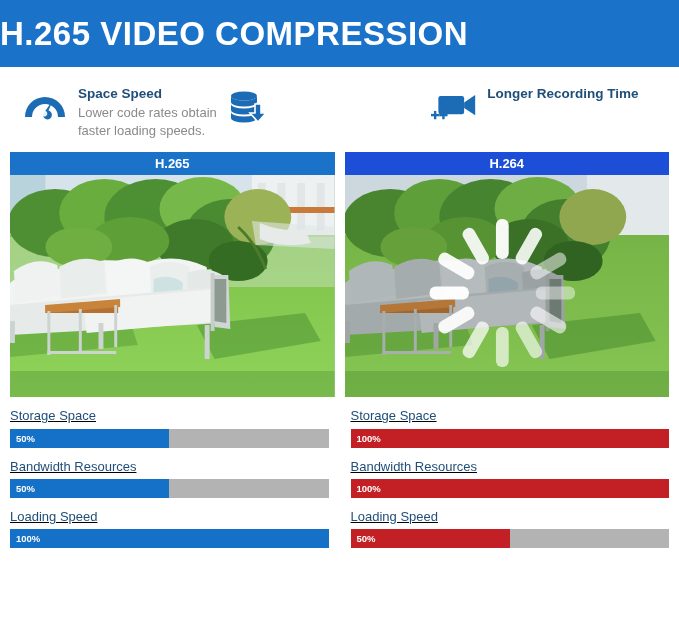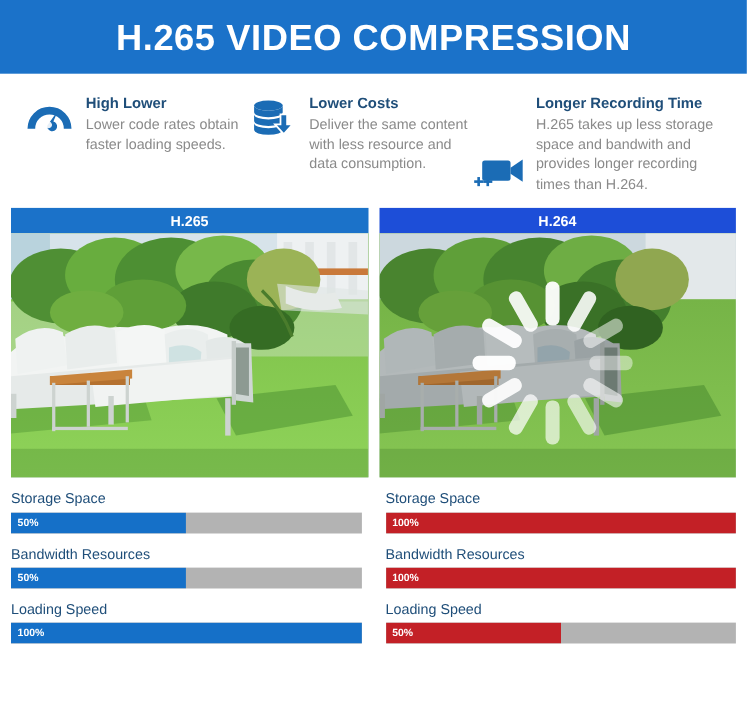--- a/index.html
+++ b/index.html
@@ -14,21 +14,21 @@
     font-family: "Liberation Sans", sans-serif;
     -webkit-font-smoothing: antialiased;
   }
 
   
   .banner {
     height: 67px;
     background: #1B72C9;
     display: flex;
     align-items: center;
-    justify-content: center;
+    justify-content: flex-start;
   }
   .banner-title {
     color: #ffffff;
     font-size: 33px;
     font-weight: bold;
     letter-spacing: 0.5px;
     line-height: 1;
     font-family: "Liberation Sans", sans-serif;
   }
 
@@ -37,21 +37,21 @@
     display: flex;
     padding: 18px 14px 6px 14px;
     box-sizing: border-box;
   }
   .feature {
     display: flex;
     align-items: flex-start;
   }
   .feature-1 { width: 212px; padding-left: 8px; }
   .feature-2 { width: 215px; }
-  .feature-3 { width: 244px; align-items: flex-end; }
+  .feature-3 { width: 244px; }
 
   .feature-icon {
     width: 46px;
     min-width: 46px;
     height: 40px;
     margin-right: 10px;
     margin-top: 2px;
     display: flex;
     align-items: center;
     justify-content: center;
@@ -108,20 +108,21 @@
     width: 100%; height: 100%;
     pointer-events: none;
   }
 
   
   .metrics {
     display: flex;
     padding: 12px 10px 0 10px;
     box-sizing: border-box;
     gap: 22px;
+    text-decoration: underline;
   }
   .metric-col { width: 330px; }
   .metric { margin-bottom: 12px; }
   .metric-label {
     color: #1F4E79;
     font-size: 13px;
     font-weight: normal;
     margin-bottom: 5px;
     line-height: 1.1;
   }
@@ -161,57 +162,52 @@
 
   <div class="feature feature-1">
     <div class="feature-icon">
       <svg viewBox="0 0 46 34" width="46" height="34" aria-hidden="true">
         <path d="M3 27 A20 20 0 0 1 43 27 L36 27 A13 13 0 0 0 10 27 Z" fill="#1B6CB5"></path>
         <path d="M31 10 L21 24 A4.5 4.5 0 1 0 26.5 20.5 Z" fill="#1B6CB5"></path>
         <path d="M24.5 21.5 A3 3 0 1 1 24.4 21.4 Z" fill="#ffffff" opacity="0.9"></path>
       </svg>
     </div>
     <div class="feature-text">
-      <div class="feature-title">High Lower</div>
+      <div class="feature-title">Space Speed</div>
       <div class="feature-desc">Lower code rates obtain faster loading speeds.</div>
     </div>
   </div>
 
   <div class="feature feature-2">
     <div class="feature-icon">
       <svg viewBox="0 0 46 38" width="46" height="38" aria-hidden="true">
         <ellipse cx="19" cy="8" rx="13" ry="4.6" fill="#1B6CB5"></ellipse>
         <path d="M6 8 v6 a13 4.6 0 0 0 26 0 v-6 a13 4.6 0 0 1 -26 0 z" fill="#1B6CB5"></path>
         <path d="M6 16 v6 a13 4.6 0 0 0 26 0 v-6 a13 4.6 0 0 1 -26 0 z" fill="#1B6CB5"></path>
         <path d="M6 24 v6 a13 4.6 0 0 0 26 0 v-6 a13 4.6 0 0 1 -26 0 z" fill="#1B6CB5"></path>
         <path d="M30 16 h6 v9 h5 l-8 9 l-8 -9 h5 z" fill="#1B6CB5" stroke="#ffffff" stroke-width="1.6"></path>
       </svg>
-    </div>
-    <div class="feature-text">
-      <div class="feature-title">Lower Costs</div>
-      <div class="feature-desc">Deliver the same content with less resource and data consumption.</div>
     </div>
   </div>
 
   <div class="feature feature-3">
     <div class="feature-icon">
       <svg viewBox="0 0 50 34" width="50" height="34" aria-hidden="true">
         <rect x="8" y="5" width="28" height="20" rx="2.5" fill="#1B6CB5"></rect>
         <path d="M36 12 L48 4 v22 L36 18 Z" fill="#1B6CB5"></path>
         <g fill="#1B6CB5">
           <rect x="0" y="24.5" width="9" height="2.6"></rect>
           <rect x="3.2" y="21.3" width="2.6" height="9"></rect>
           <rect x="9" y="24.5" width="9" height="2.6"></rect>
           <rect x="12.2" y="21.3" width="2.6" height="9"></rect>
         </g>
       </svg>
     </div>
     <div class="feature-text">
       <div class="feature-title">Longer Recording Time</div>
-      <div class="feature-desc">H.265 takes up less storage space and bandwith and provides longer recording times than H.264.</div>
     </div>
   </div>
 
 </div>
 
 <div class="panels">
 
   <div class="panel">
     <div class="panel-header blue">H.265</div>
     <div class="photo">

